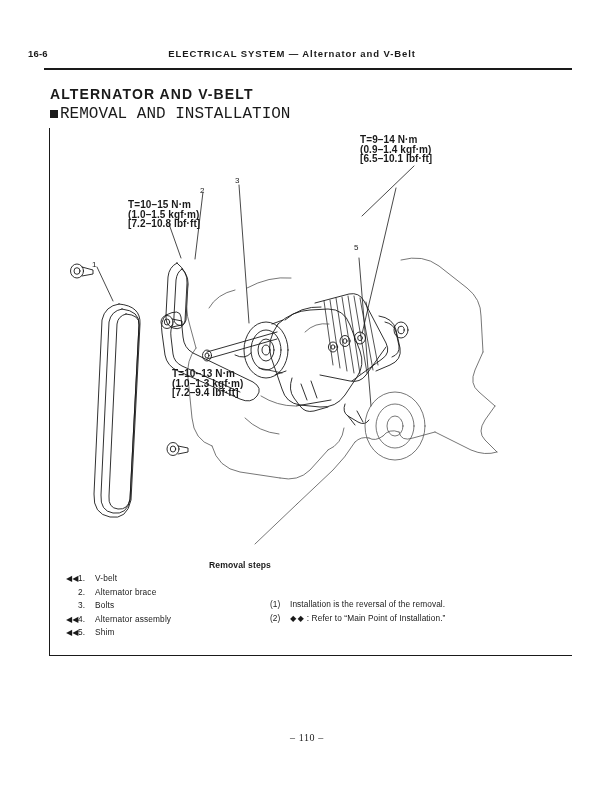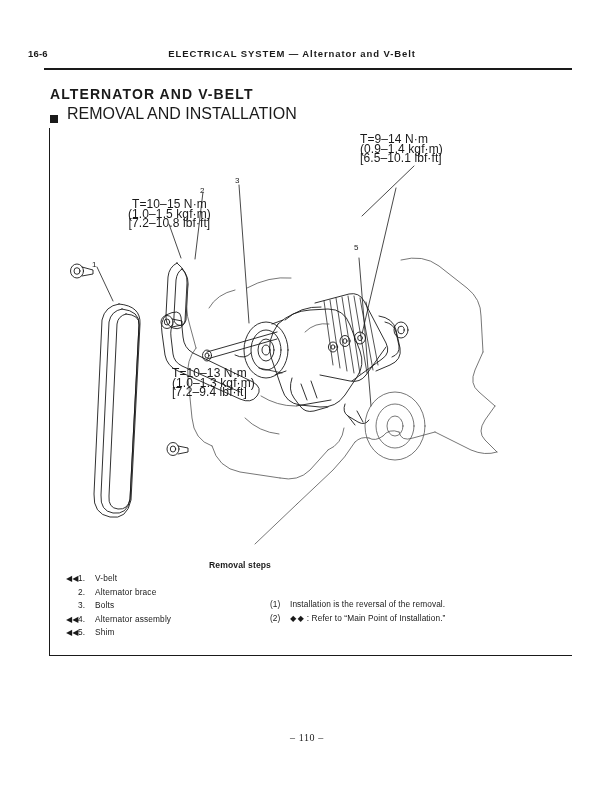--- a/index.html
+++ b/index.html
@@ -58,22 +58,23 @@
     top: 86px;
     font-size: 14px;
     font-weight: bold;
     letter-spacing: 1.1px;
   }
   #subsection {
     position: absolute;
     left: 50px;
     top: 105px;
     display: flex;
-    align-items: flex-end;
-    gap: 9px;
+    align-items: center;
+    gap: 2px;
+    font-family: Liberation Mono, monospace;
   }
   #subsection-bullet {
     width: 8px;
     height: 8px;
     background: #1a1a1a;
     display: block;
   }
 
   
   #content-frame {
@@ -93,27 +94,28 @@
     left: 49px;
     top: 128px;
     width: 523px;
     height: 420px;
   }
   #illustration svg { display: block; }
 
   
   .callout {
     position: absolute;
-    font-size: 12px;
+    font-size: 10px;
     line-height: 9.6px;
     letter-spacing: 0.1px;
     white-space: nowrap;
+    font-weight: bold;
   }
   #torque-top-right { left: 360px; top: 135px; }
-  #torque-left      { left: 128px; top: 200px; text-align: center; }
+  #torque-left      { left: 128px; top: 200px; }
   #torque-bottom    { left: 172px; top: 369px; }
 
   
   .leader-number {
     position: absolute;
     font-size: 8px;
     letter-spacing: 0.1px;
   }
   #leader-num-1 { left: 92px;  top: 260px; }
   #leader-num-2 { left: 200px; top: 186px; }

